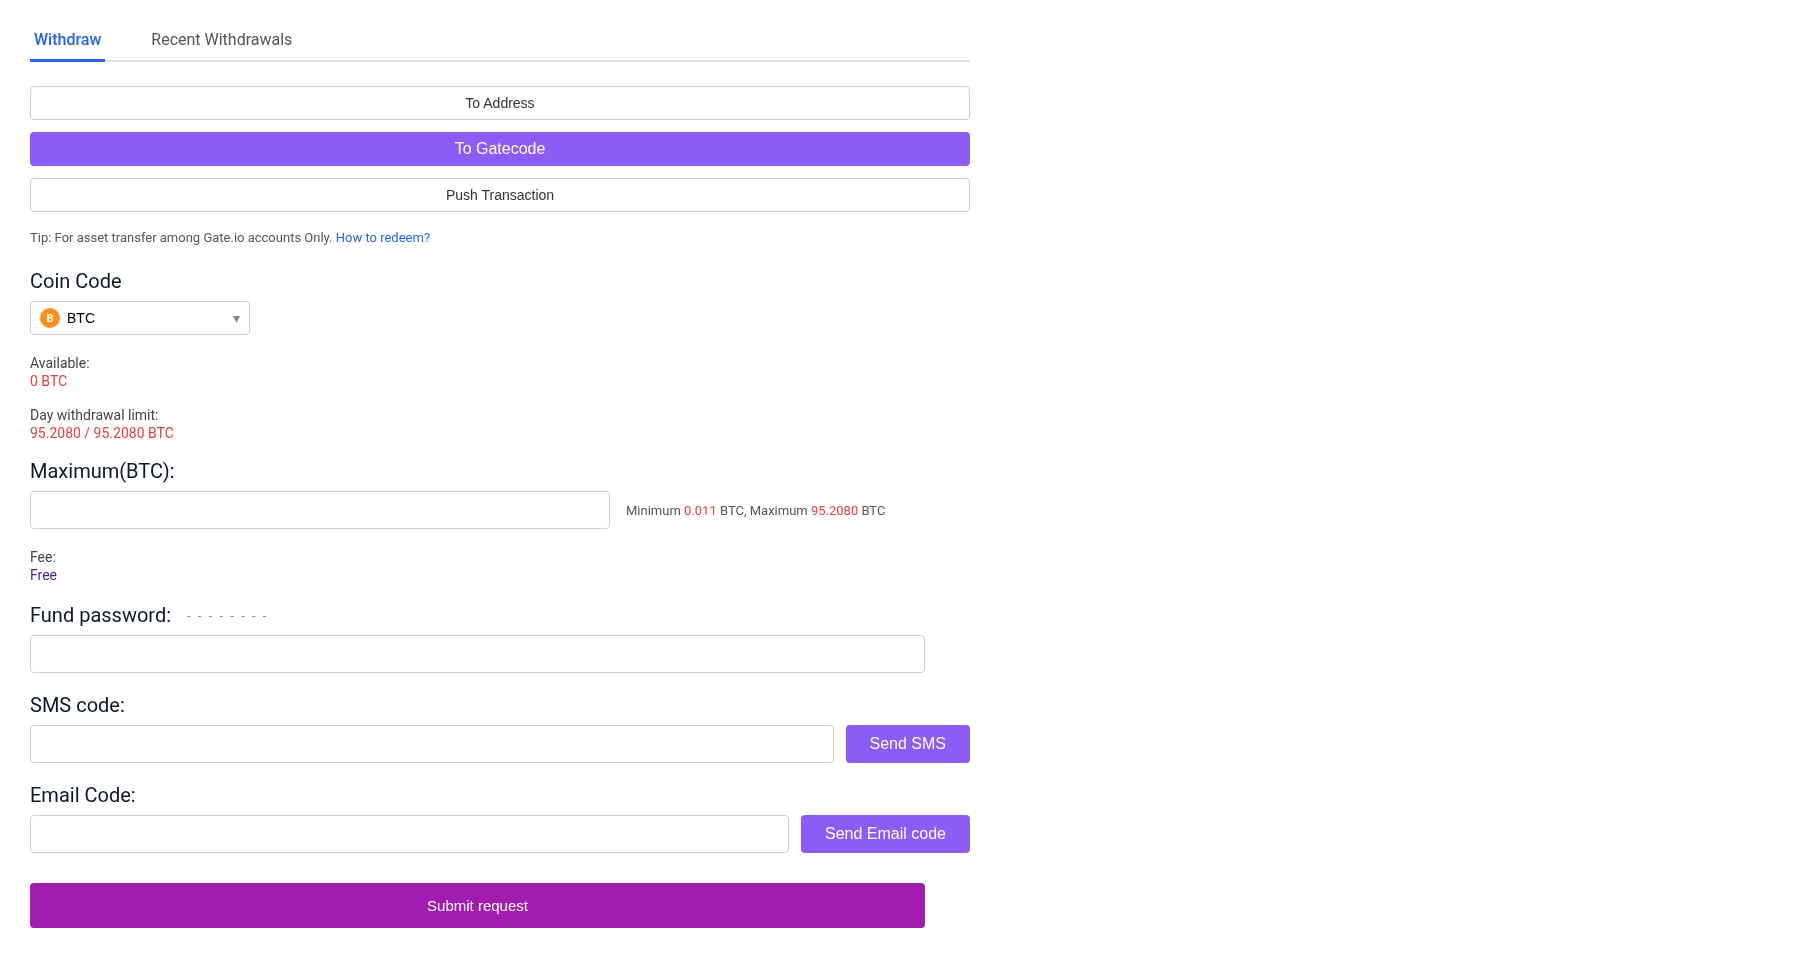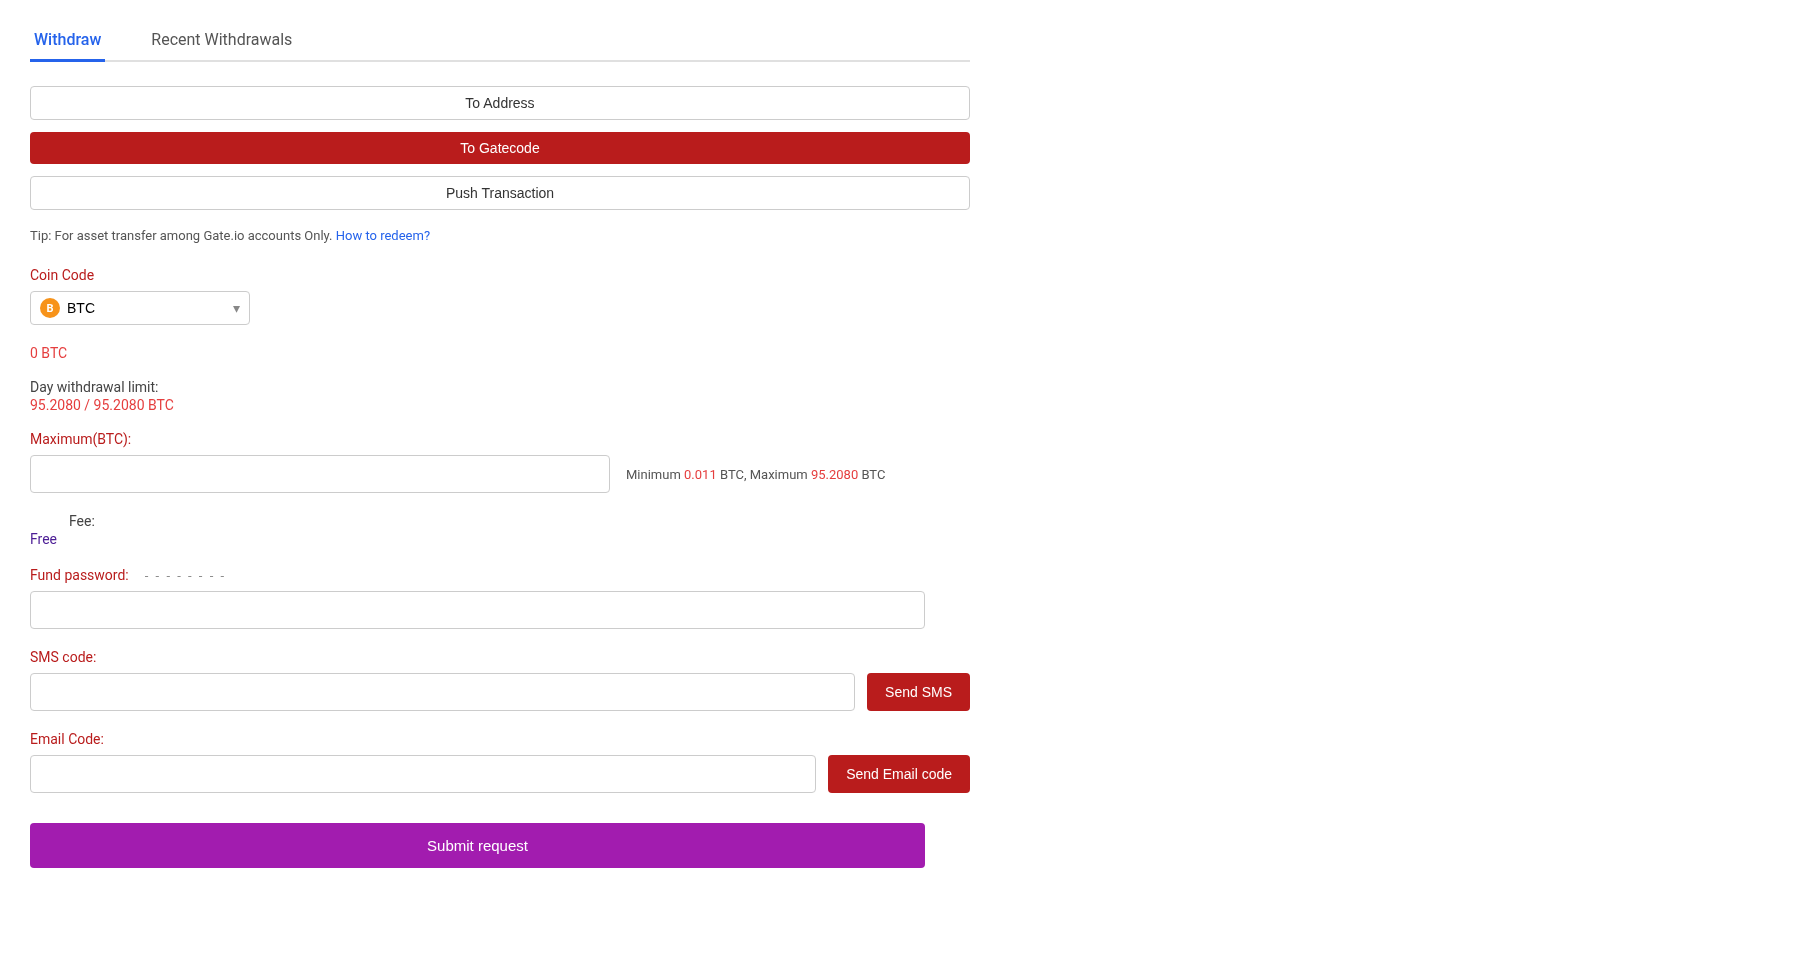--- a/index.html
+++ b/index.html
@@ -47,47 +47,47 @@
     .btn-outline {
       padding: 8px 18px;
       border: 1px solid #ccc;
       background: #fff;
       border-radius: 4px;
       cursor: pointer;
       font-size: 14px;
       color: #333;
     }
     .btn-primary {
-      padding: 8px 18px;
+      padding: 8px 24px;
       border: none;
-      background: #b91c1c;
-      border-radius: 4px;
-      cursor: pointer;
-      font-size: 14px;
+      background: #8b5cf6;
+      border-radius: 4px;
+      cursor: pointer;
+      font-size: 16px;
       color: #fff;
     }
 
     
     .tip {
       font-size: 13px;
       color: #555;
       margin-bottom: 24px;
     }
     .tip a {
       color: #2563eb;
       text-decoration: none;
     }
 
     
     .form-group {
       margin-bottom: 20px;
     }
     .form-label {
-      font-size: 14px;
-      color: #b91c1c;
+      font-size: 20px;
+      color: #0f172a;
       margin-bottom: 8px;
       display: block;
     }
 
     
     .coin-select-wrapper {
       position: relative;
       width: 220px;
     }
     .coin-select {
@@ -160,21 +160,20 @@
     }
     .amount-hint .red { color: #e53e3e; }
 
     
     .fee-block {
       margin-bottom: 20px;
     }
     .fee-label {
       font-size: 14px;
       color: #444;
-      margin-left: 39px;
     }
     .fee-value {
       font-size: 14px;
       color: #4c1d95;
       margin-top: 2px;
     }
 
     
     .text-input {
       width: 895px;
@@ -262,20 +261,21 @@
         <option>ETH</option>
         <option>USDT</option>
         <option>LTC</option>
       </select>
       <span class="coin-chevron">▾</span>
     </div>
   </div>
 
   
   <div class="info-block">
+    <div class="info-label">Available:</div>
     <div class="info-value-red">0 BTC</div>
   </div>
 
   
   <div class="info-block">
     <div class="info-label">Day withdrawal limit:</div>
     <div class="info-value-red">95.2080 / 95.2080 BTC</div>
   </div>
 
   

